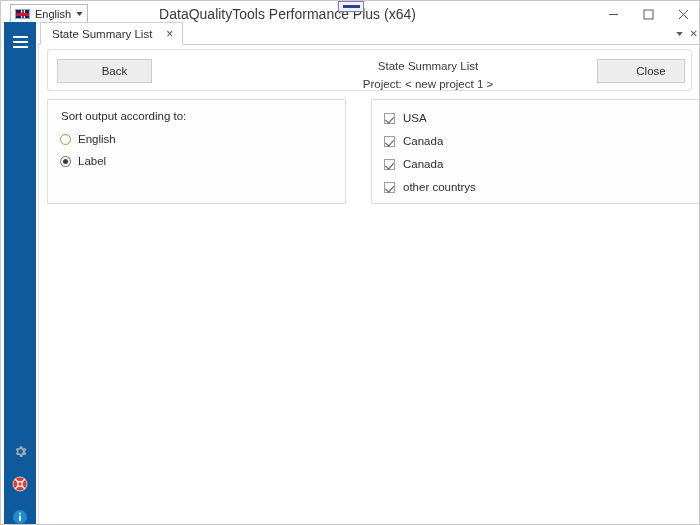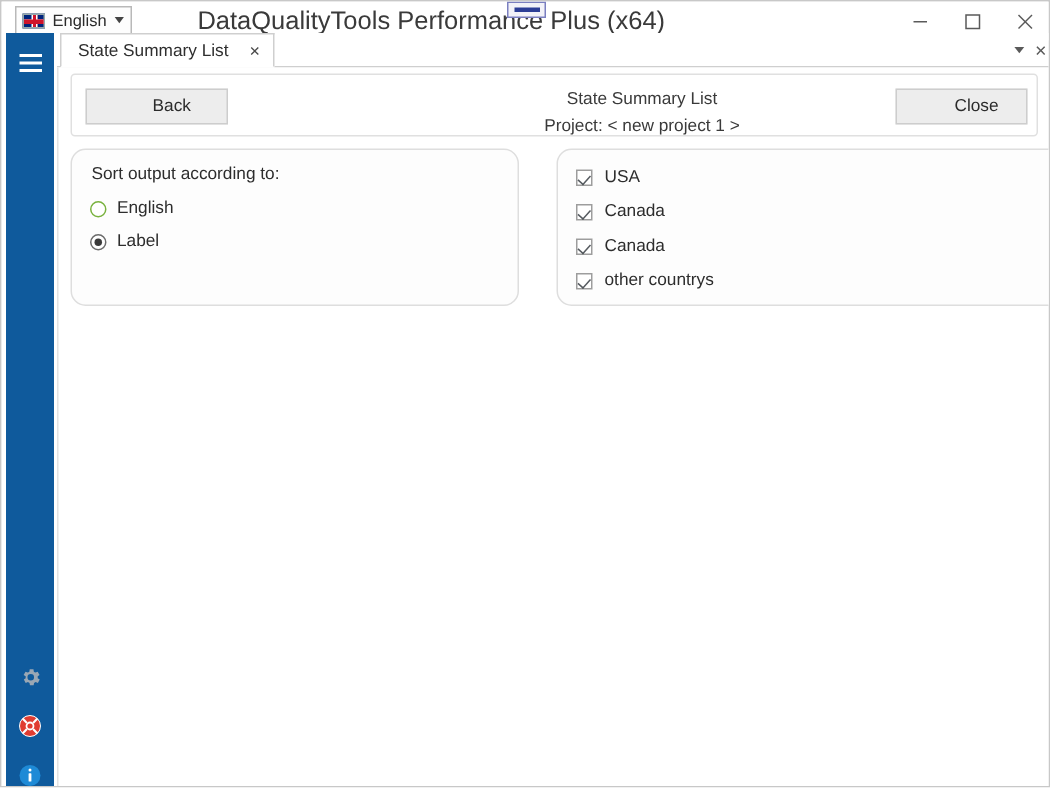--- a/index.html
+++ b/index.html
@@ -72,21 +72,21 @@
   .lang-label { flex: 1 1 auto; z-index: 3; }
   .lang-caret {
     font-size: 7px; color: #444; margin-left: 2px;
     transform: scaleX(1.5);
   }
 
   .title-text {
     position: absolute; left: 0; top: 0;
     width: 573px; height: 26px;
     display: flex; align-items: center; justify-content: center;
-    font-size: 17px; color: #3a3a3a;
+    font-size: 14px; color: #3a3a3a;
     pointer-events: none;
   }
   .dock-widget {
     position: absolute; left: 337px; top: 0px;
     width: 26px; height: 11px;
     border: 1px solid #7a7fc0;
     background: #f2f2f8;
     display: flex; align-items: center; justify-content: center;
   }
   .dock-widget i {
@@ -200,21 +200,21 @@
     font-size: 11.5px; color: #3a3a3a;
     line-height: 16px; padding-top: 3px;
   }
   .tool-center .line2 { margin-top: 2px; }
 
   .panel {
     position: absolute; top: 54px;
     height: 105px;
     background: #fdfdfd;
     border: 1px solid #dedede;
-    border-radius: 10px;
+    border-radius: 0;
   }
   .panel-left  { left: 8px; width: 299px; }
   .panel-right { left: 332px; width: 343px; }
 
   .panel-title {
     position: absolute; left: 13px; top: 10px;
     font-size: 11.5px; color: #2d2d2d;
   }
 
   .opt-row {

